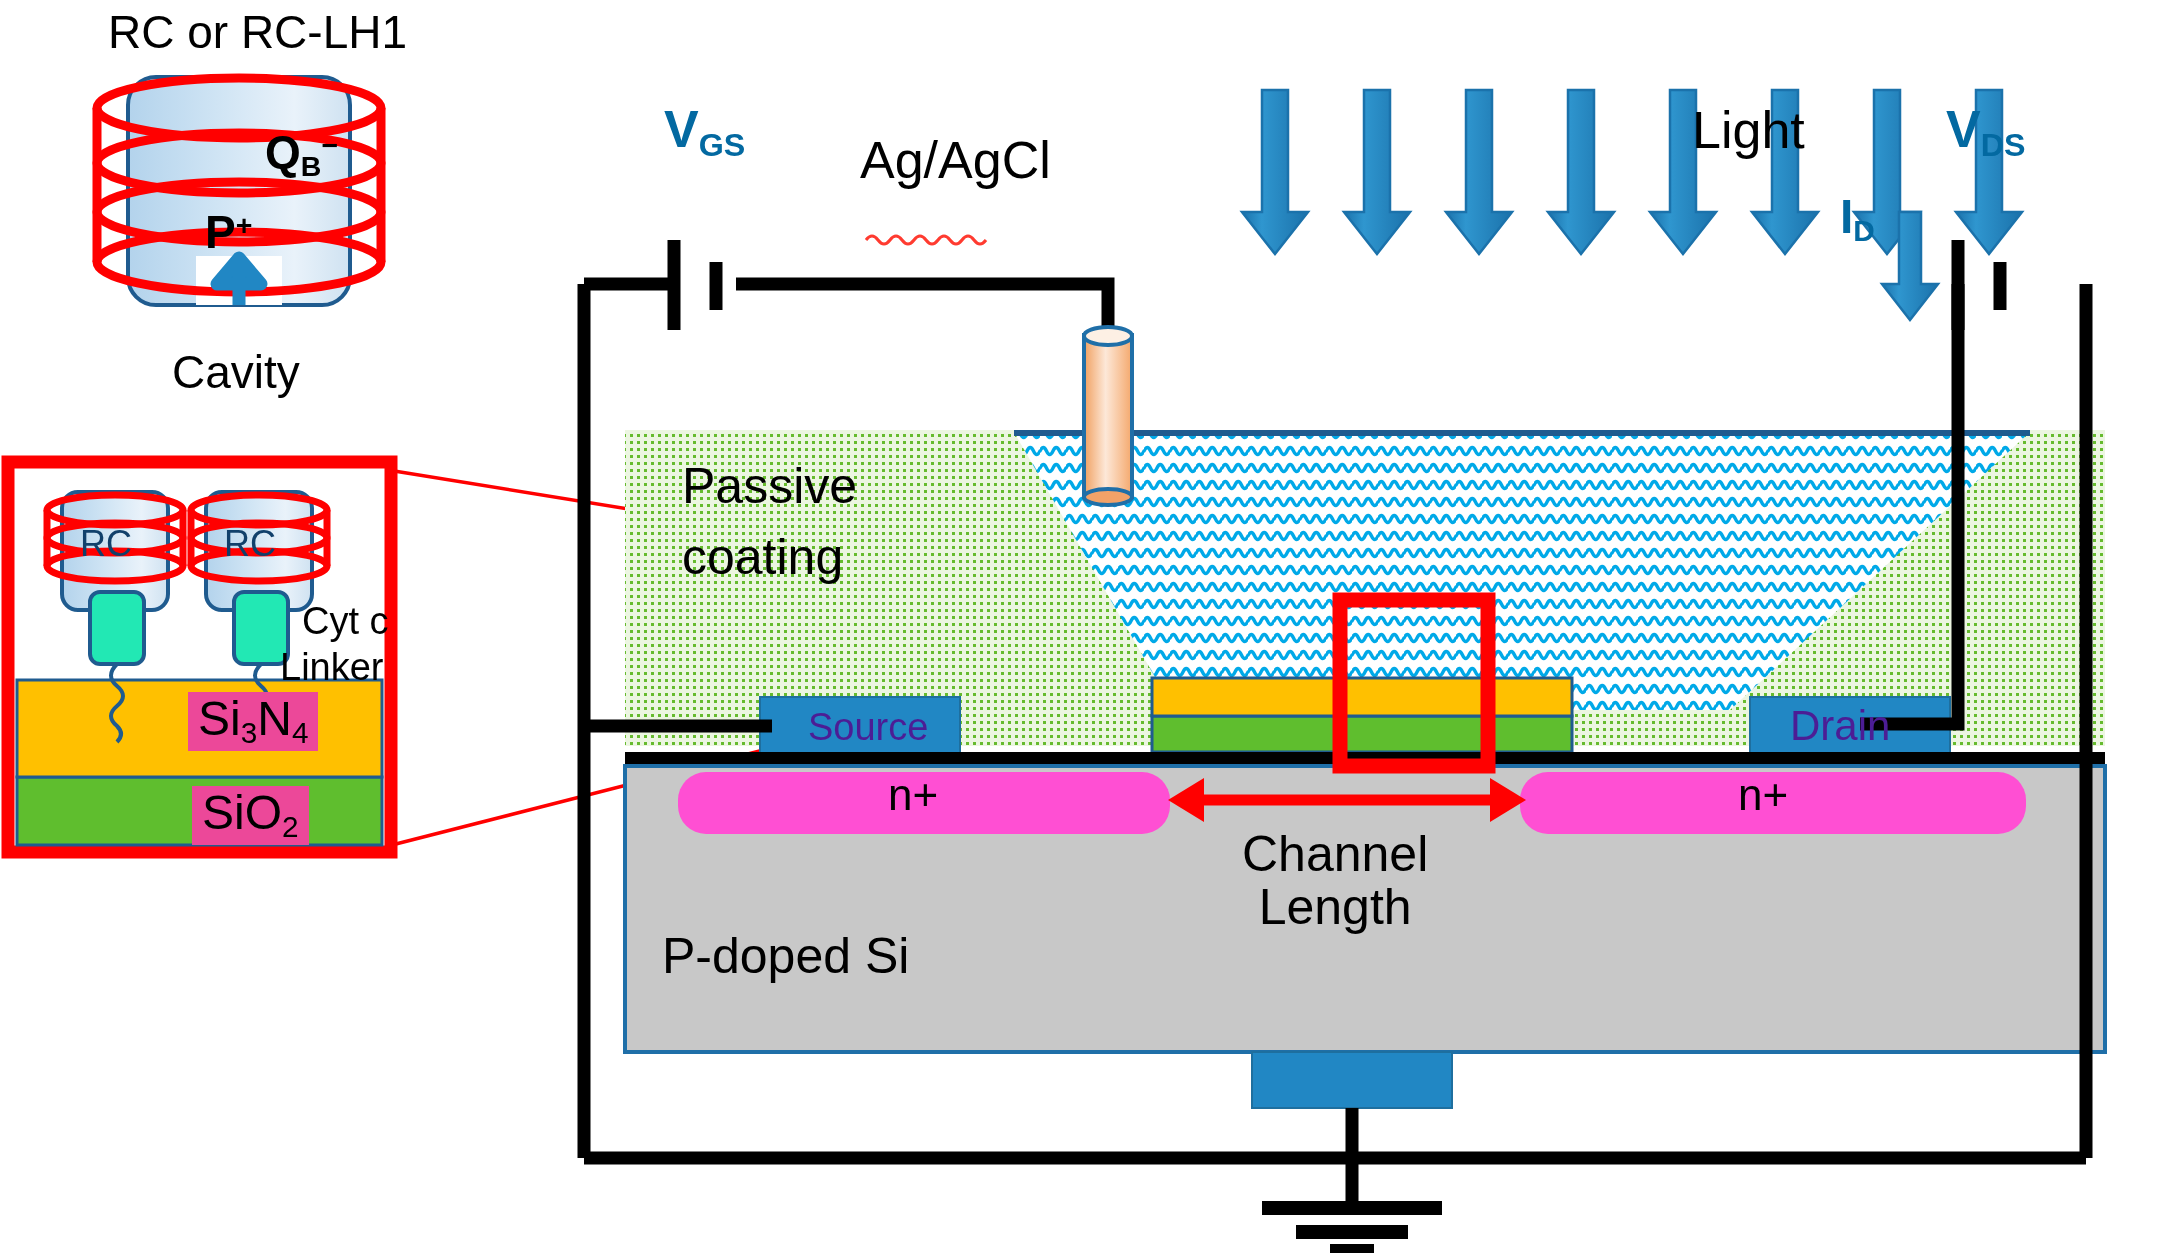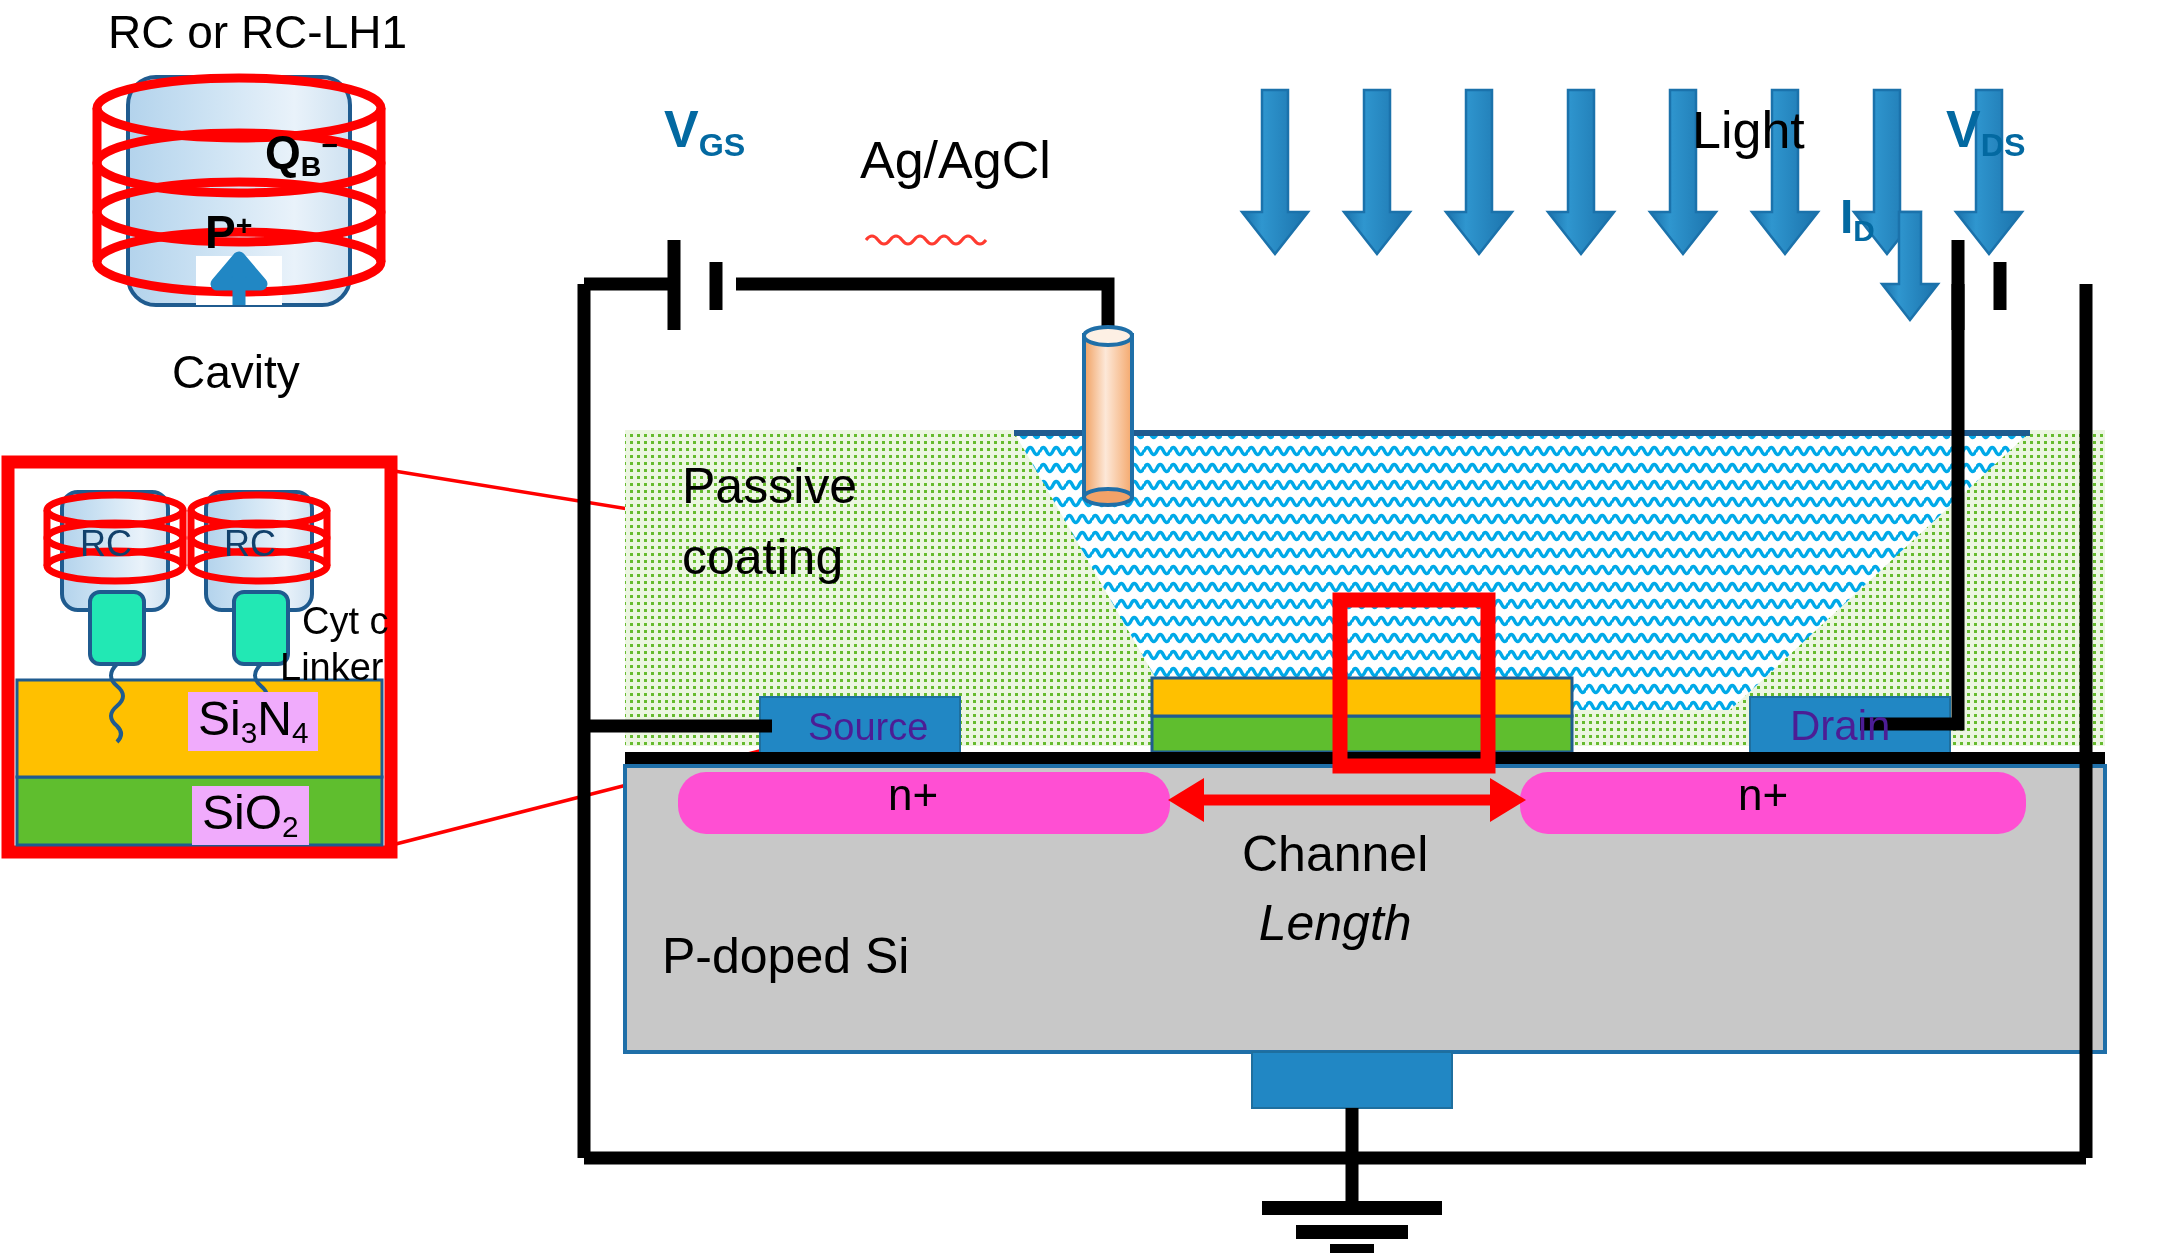--- a/index.html
+++ b/index.html
@@ -6,21 +6,21 @@
   html,body{margin:0;padding:0;background:#ffffff;}
   body{width:2168px;height:1253px;position:relative;overflow:hidden;
        font-family:"Liberation Sans","DejaVu Sans",sans-serif;}
   #root{position:absolute;left:0;top:0;width:1916px;height:1253px;}
   svg#scene{position:absolute;left:0;top:0;width:2168px;height:1253px;}
   .lbl{position:absolute;color:#000;white-space:nowrap;line-height:1.05;}
   .red{color:#0369a1;}
   .white{color:#4c1d95;}
   .sub{font-size:0.62em;vertical-align:-0.28em;}
   .sup{font-size:0.62em;vertical-align:0.45em;}
-  .wbg{background:#f0abfc;padding:2px 10px;}
+  .wbg{background:#ec4899;padding:2px 10px;}
 </style>
 </head>
 <body>
 
 <div id="root">
 
   <svg id="scene" viewBox="0 0 2168 1253">
     <defs>
 
       <linearGradient id="protGrad" x1="0" y1="0" x2="1" y2="0">
@@ -268,16 +268,16 @@
   <div class="lbl white" style="left:1790px;top:704px;font-size:42px;">Drain</div>
 
   <div class="lbl" style="left:888px;top:772px;font-size:44px;">n+</div>
 
   <div class="lbl" style="left:1738px;top:772px;font-size:44px;">n+</div>
 
   <div class="lbl" style="left:662px;top:930px;font-size:50px;">P-doped Si</div>
 
   <div class="lbl" style="left:1242px;top:828px;font-size:50px;text-align:center;">
     <div>Channel</div>
-    <div style="margin-top:16px;font-style:italic;">Length</div>
+    <div style="">Length</div>
   </div>
 
 </div>
 
 </body></html>

